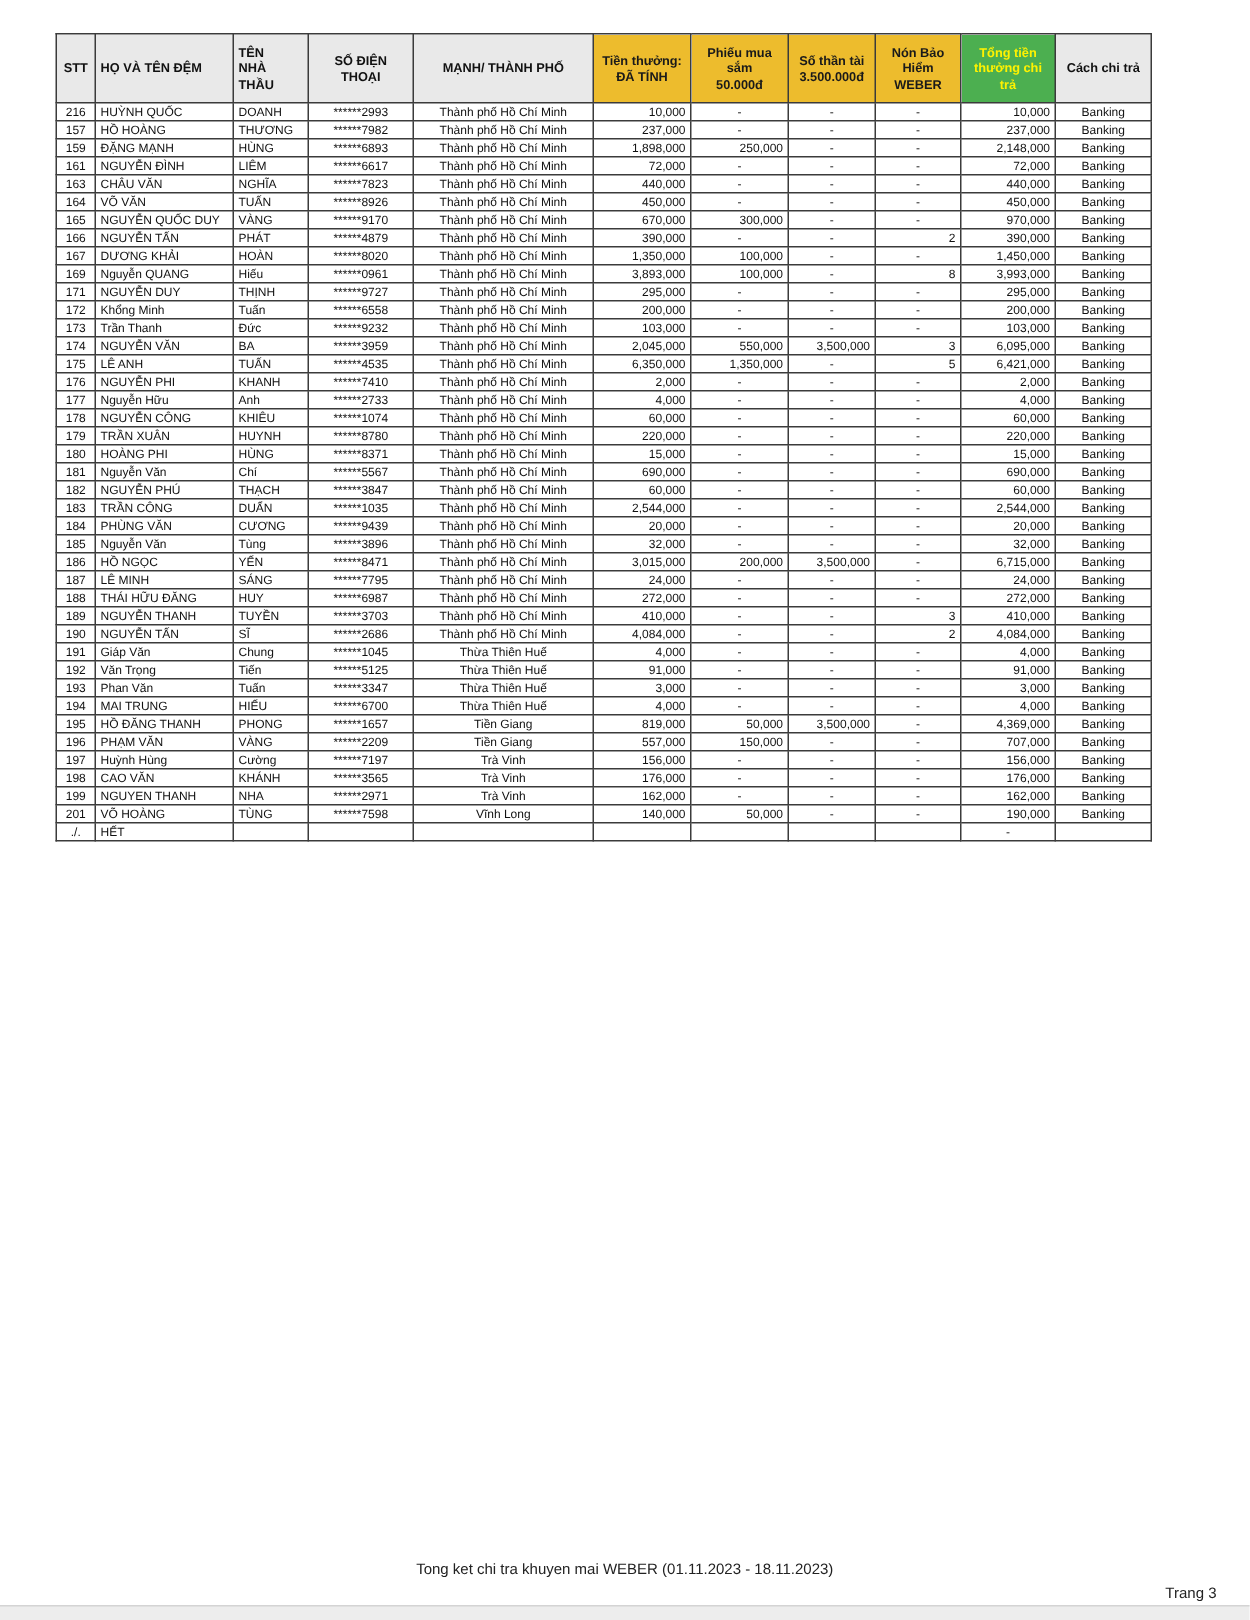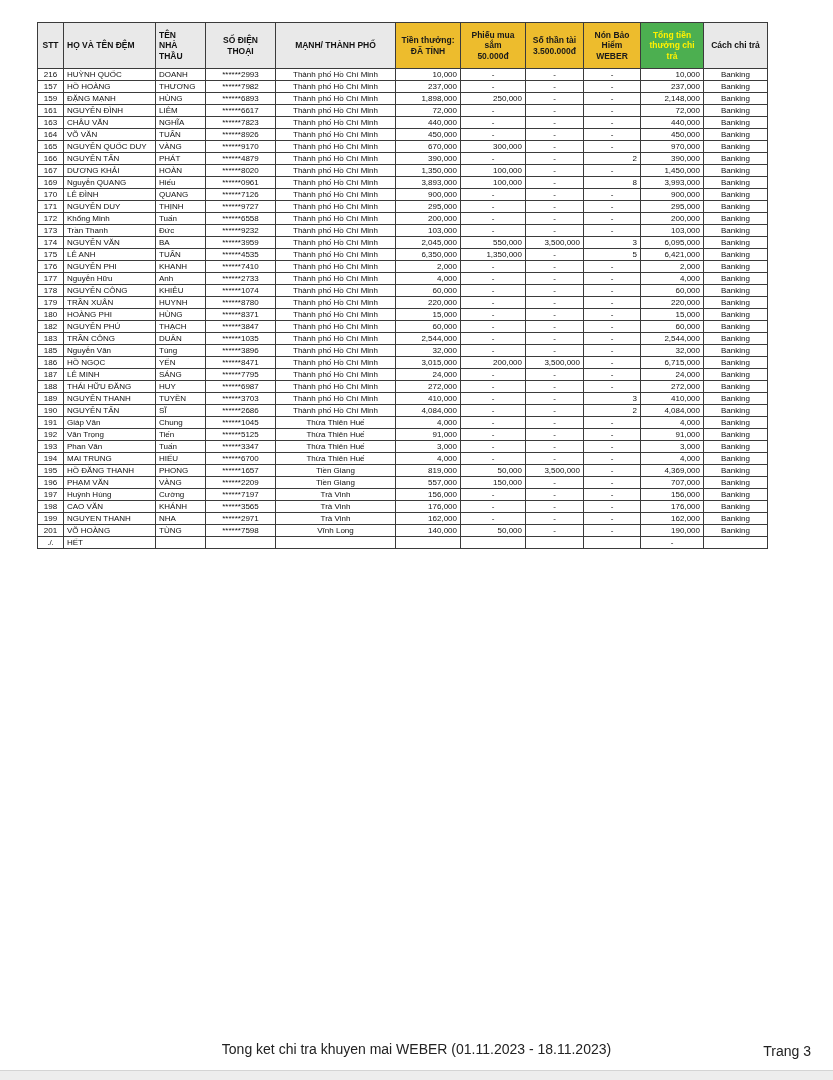--- a/index.html
+++ b/index.html
@@ -27,24 +27,24 @@
   }
   .h-gray{background:var(--hdr-gray);}
   .h-yellow{background:var(--hdr-yellow);color:#1a1a1a;}
   .h-green{background:var(--hdr-green);color:var(--hdr-green-text);}
   .a-l{text-align:left;}
   .a-c{text-align:center;}
   .a-r{text-align:right;}
   td.dash{text-align:center;}
   .page-footer{
     position:absolute;left:0;right:0;top:1041px;height:14px;
-    font-size:14px;color:#222;
+    font-size:10px;color:#222;
   }
   .footer-center{position:absolute;left:0;right:0;text-align:center;}
-  .footer-right{position:absolute;right:22px;top:2px;margin-left:44px;}
+  .footer-right{position:absolute;right:22px;top:16px;margin-left:44px;}
   .bottom-strip{
     position:absolute;left:0;right:0;bottom:0;height:9px;
     background:#ededed;border-top:1px solid #d4d4d4;
   }
 </style>
 </head>
 <body>
 
 <table class="sheet-table">
   <colgroup>
@@ -206,33 +206,20 @@
         <td class="a-c">******0961</td>
         <td class="a-c">Thành phố Hồ Chí Minh</td>
         <td class="a-r">3,893,000</td>
         <td class="a-r">100,000</td>
         <td class="a-r dash">-</td>
         <td class="a-r">8</td>
         <td class="a-r">3,993,000</td>
         <td class="a-c">Banking</td>
       </tr>
       <tr>
-        <td class="a-c">170</td>
-        <td class="a-l">LÊ ĐÌNH</td>
-        <td class="a-l">QUANG</td>
-        <td class="a-c">******7126</td>
-        <td class="a-c">Thành phố Hồ Chí Minh</td>
-        <td class="a-r">900,000</td>
-        <td class="a-r dash">-</td>
-        <td class="a-r dash">-</td>
-        <td class="a-r dash">-</td>
-        <td class="a-r">900,000</td>
-        <td class="a-c">Banking</td>
-      </tr>
-      <tr>
         <td class="a-c">171</td>
         <td class="a-l">NGUYỄN DUY</td>
         <td class="a-l">THỊNH</td>
         <td class="a-c">******9727</td>
         <td class="a-c">Thành phố Hồ Chí Minh</td>
         <td class="a-r">295,000</td>
         <td class="a-r dash">-</td>
         <td class="a-r dash">-</td>
         <td class="a-r dash">-</td>
         <td class="a-r">295,000</td>
@@ -349,20 +336,33 @@
         <td class="a-c">******8371</td>
         <td class="a-c">Thành phố Hồ Chí Minh</td>
         <td class="a-r">15,000</td>
         <td class="a-r dash">-</td>
         <td class="a-r dash">-</td>
         <td class="a-r dash">-</td>
         <td class="a-r">15,000</td>
         <td class="a-c">Banking</td>
       </tr>
       <tr>
+        <td class="a-c">181</td>
+        <td class="a-l">Nguyễn Văn</td>
+        <td class="a-l">Chí</td>
+        <td class="a-c">******5567</td>
+        <td class="a-c">Thành phố Hồ Chí Minh</td>
+        <td class="a-r">690,000</td>
+        <td class="a-r dash">-</td>
+        <td class="a-r dash">-</td>
+        <td class="a-r dash">-</td>
+        <td class="a-r">690,000</td>
+        <td class="a-c">Banking</td>
+      </tr>
+      <tr>
         <td class="a-c">182</td>
         <td class="a-l">NGUYỄN PHÚ</td>
         <td class="a-l">THẠCH</td>
         <td class="a-c">******3847</td>
         <td class="a-c">Thành phố Hồ Chí Minh</td>
         <td class="a-r">60,000</td>
         <td class="a-r dash">-</td>
         <td class="a-r dash">-</td>
         <td class="a-r dash">-</td>
         <td class="a-r">60,000</td>
@@ -372,20 +372,33 @@
         <td class="a-c">183</td>
         <td class="a-l">TRẦN CÔNG</td>
         <td class="a-l">DUẨN</td>
         <td class="a-c">******1035</td>
         <td class="a-c">Thành phố Hồ Chí Minh</td>
         <td class="a-r">2,544,000</td>
         <td class="a-r dash">-</td>
         <td class="a-r dash">-</td>
         <td class="a-r dash">-</td>
         <td class="a-r">2,544,000</td>
+        <td class="a-c">Banking</td>
+      </tr>
+      <tr>
+        <td class="a-c">184</td>
+        <td class="a-l">PHÙNG VĂN</td>
+        <td class="a-l">CƯƠNG</td>
+        <td class="a-c">******9439</td>
+        <td class="a-c">Thành phố Hồ Chí Minh</td>
+        <td class="a-r">20,000</td>
+        <td class="a-r dash">-</td>
+        <td class="a-r dash">-</td>
+        <td class="a-r dash">-</td>
+        <td class="a-r">20,000</td>
         <td class="a-c">Banking</td>
       </tr>
       <tr>
         <td class="a-c">185</td>
         <td class="a-l">Nguyễn Văn</td>
         <td class="a-l">Tùng</td>
         <td class="a-c">******3896</td>
         <td class="a-c">Thành phố Hồ Chí Minh</td>
         <td class="a-r">32,000</td>
         <td class="a-r dash">-</td>

